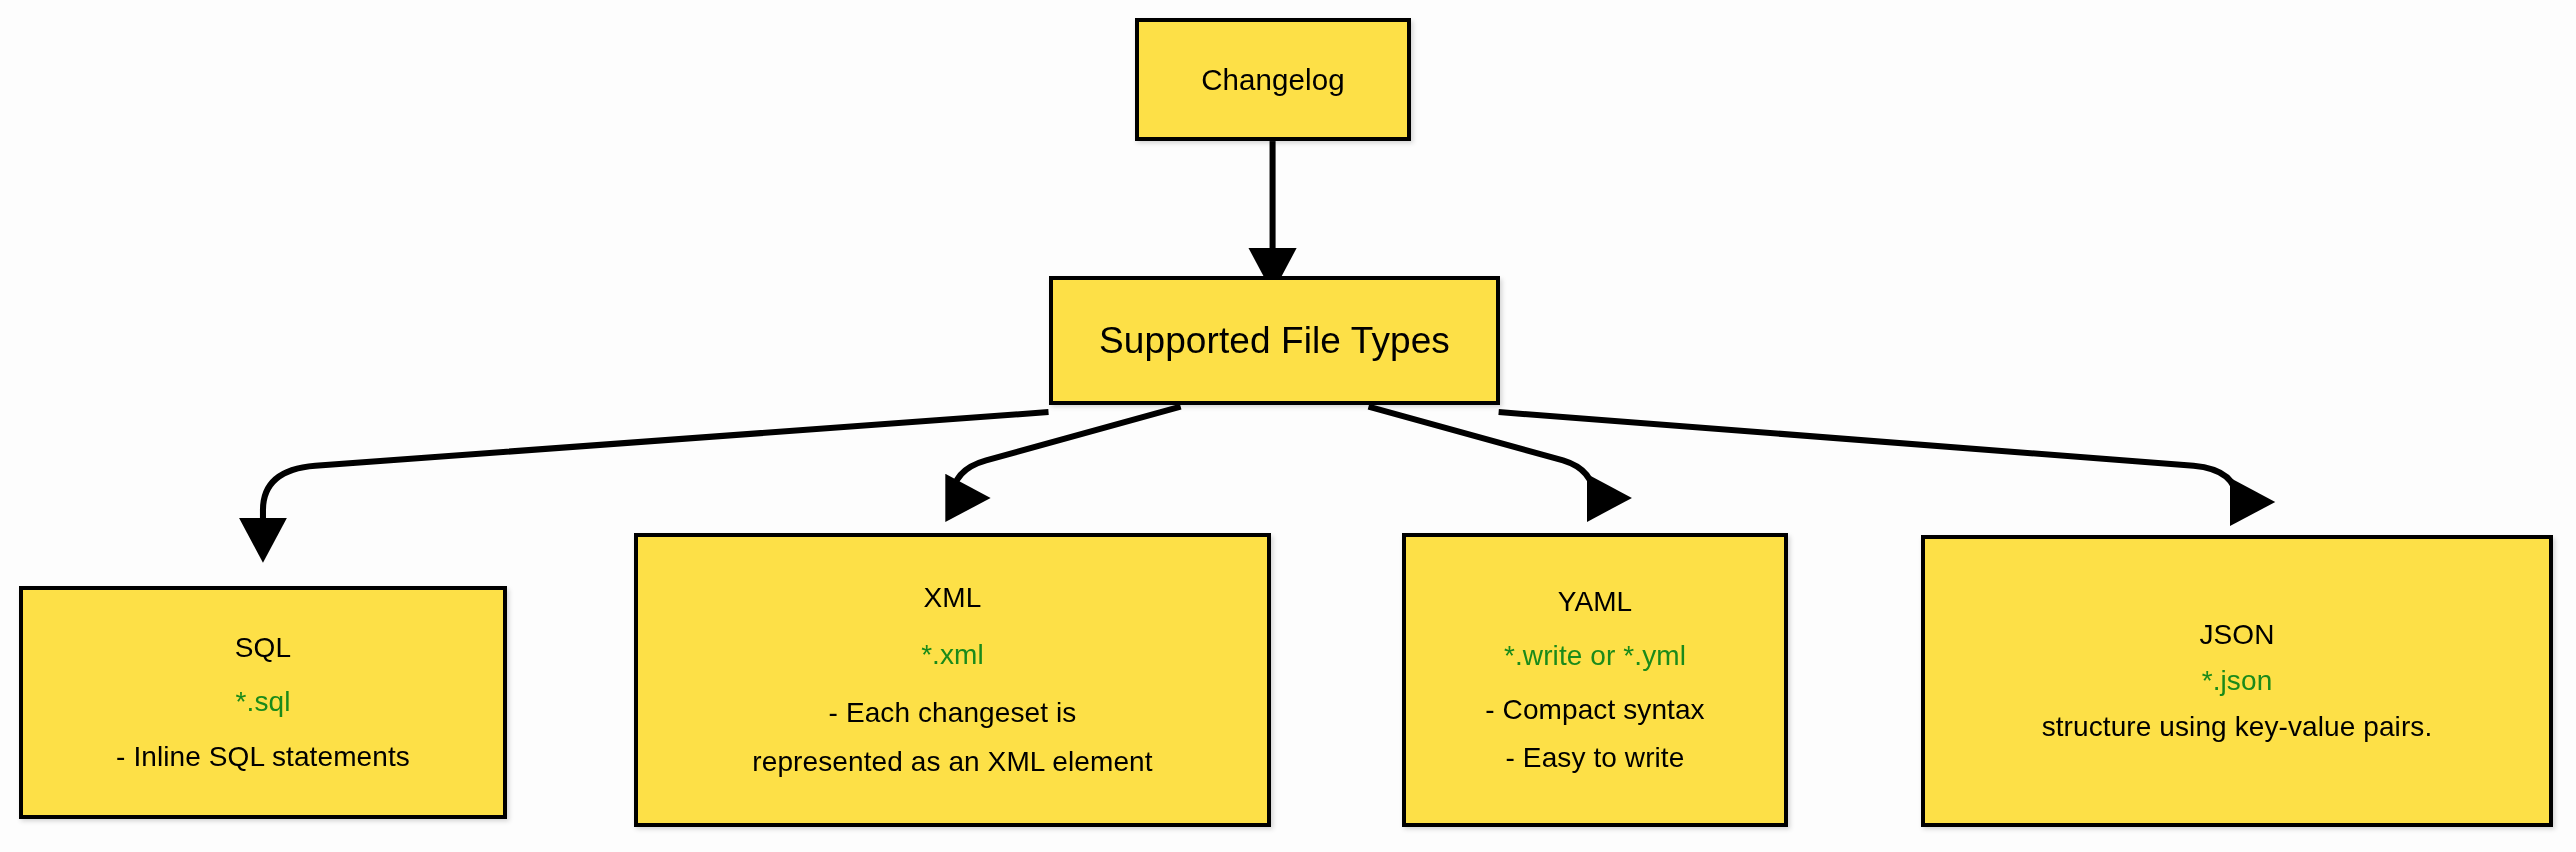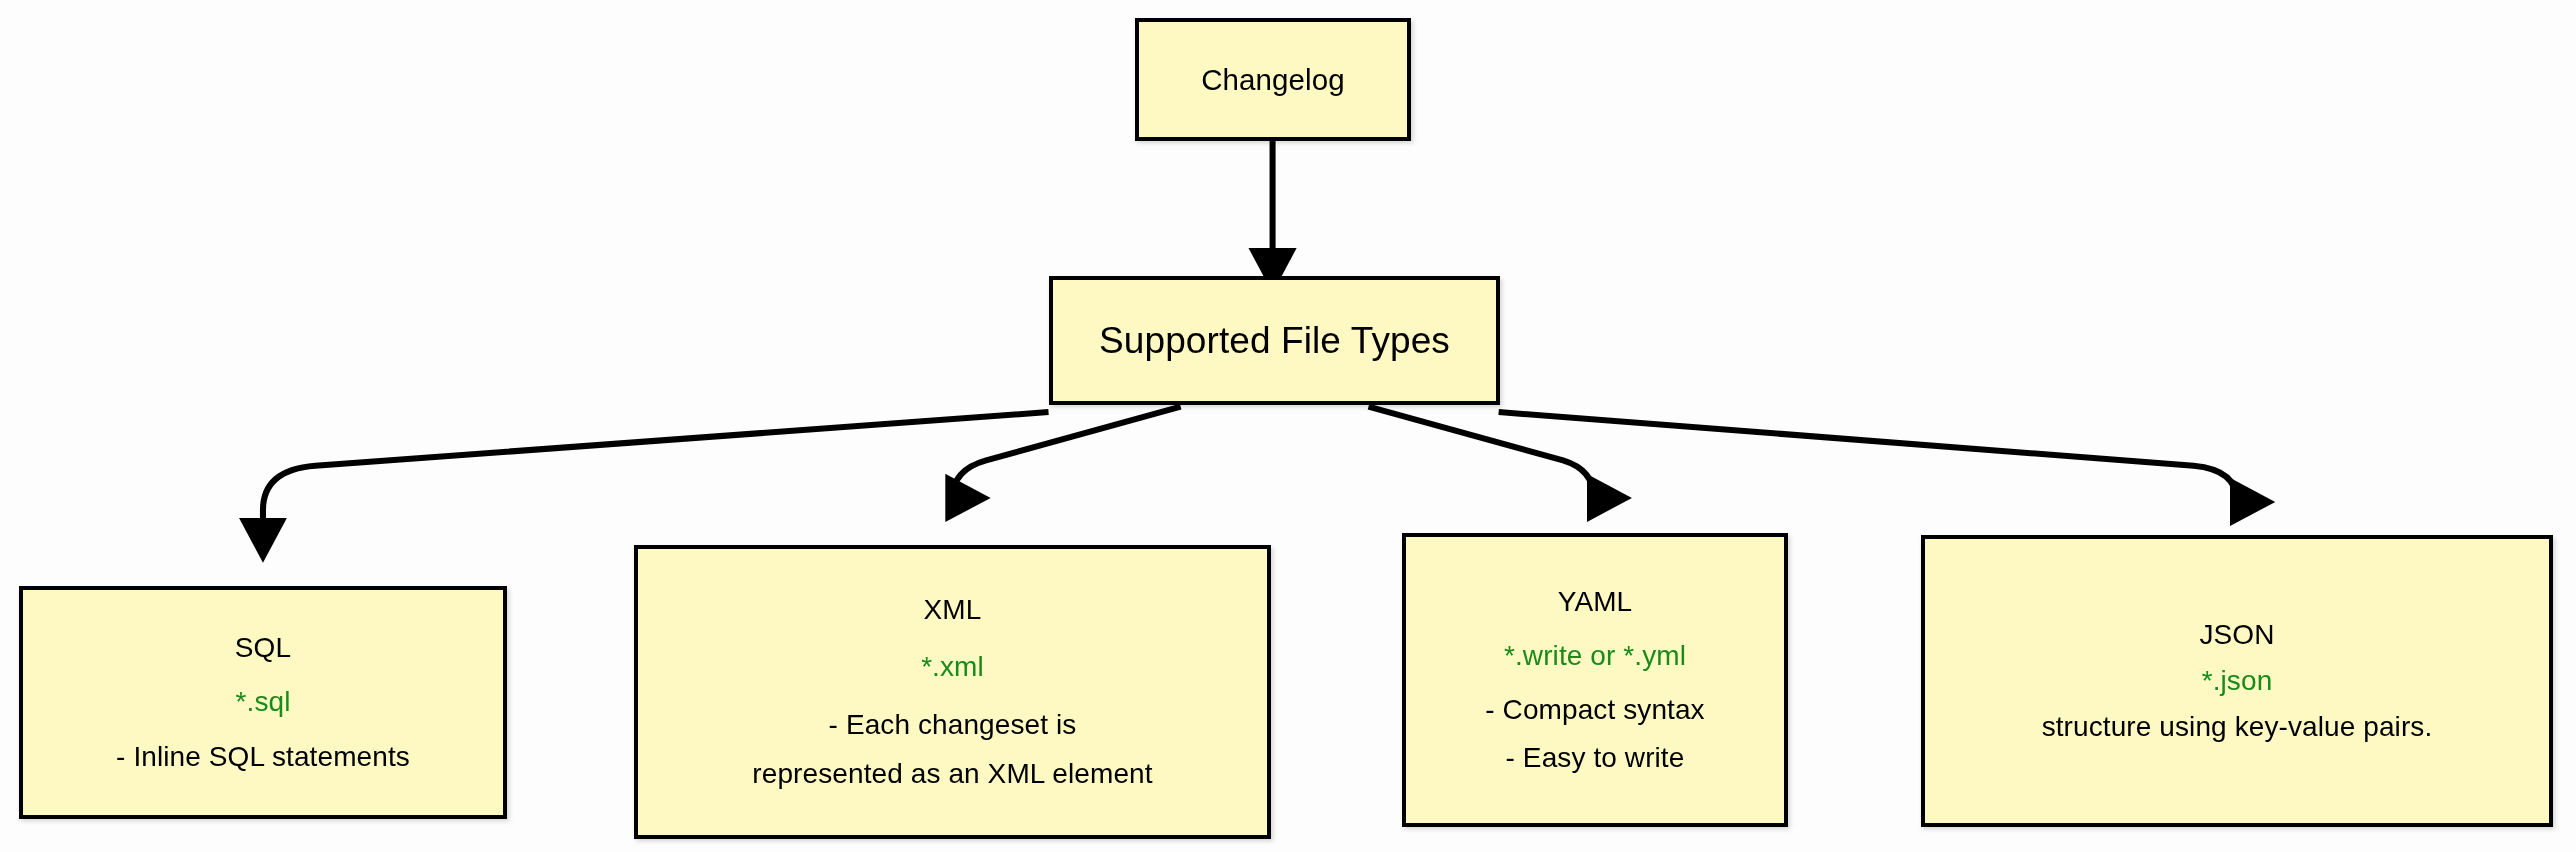--- a/index.html
+++ b/index.html
@@ -20,21 +20,21 @@
     position: absolute;
     left: 0;
     top: 0;
     width: 2576px;
     height: 853px;
     pointer-events: none;
   }
   .node {
     position: absolute;
     box-sizing: border-box;
-    background: #fef9c3;
+    background: #fde047;
     border: 4.7px solid #000000;
     display: flex;
     flex-direction: column;
     align-items: center;
     justify-content: center;
     text-align: center;
     box-shadow: 2px 2.7px 4.7px rgba(0,0,0,0.17);
     color: #000000;
   }
   .node .ln {
@@ -65,21 +65,21 @@
     left: 1049px; top: 276px; width: 451px; height: 129px;
   }
   #node-supported .title { font-size: 37px; }
   #node-sql {
     left: 19px; top: 562px; width: 488px; height: 233px;
     padding: 6.7px 8px;
     gap: 24px;
     margin-top: 24px;
   }
   #node-xml {
-    left: 634px; top: 545px; width: 637px; height: 294px;
+    left: 634px; top: 533px; width: 637px; height: 294px;
     padding: 6.7px 9.4px;
     gap: 27px;
   }
   #node-xml .descblock { display: flex; flex-direction: column; gap: 19px; }
   #node-yaml {
     left: 1402px; top: 533px; width: 386px; height: 294px;
     padding: 6.7px 8px;
     gap: 24px;
   }
   #node-yaml .descblock { display: flex; flex-direction: column; gap: 17.4px; }

